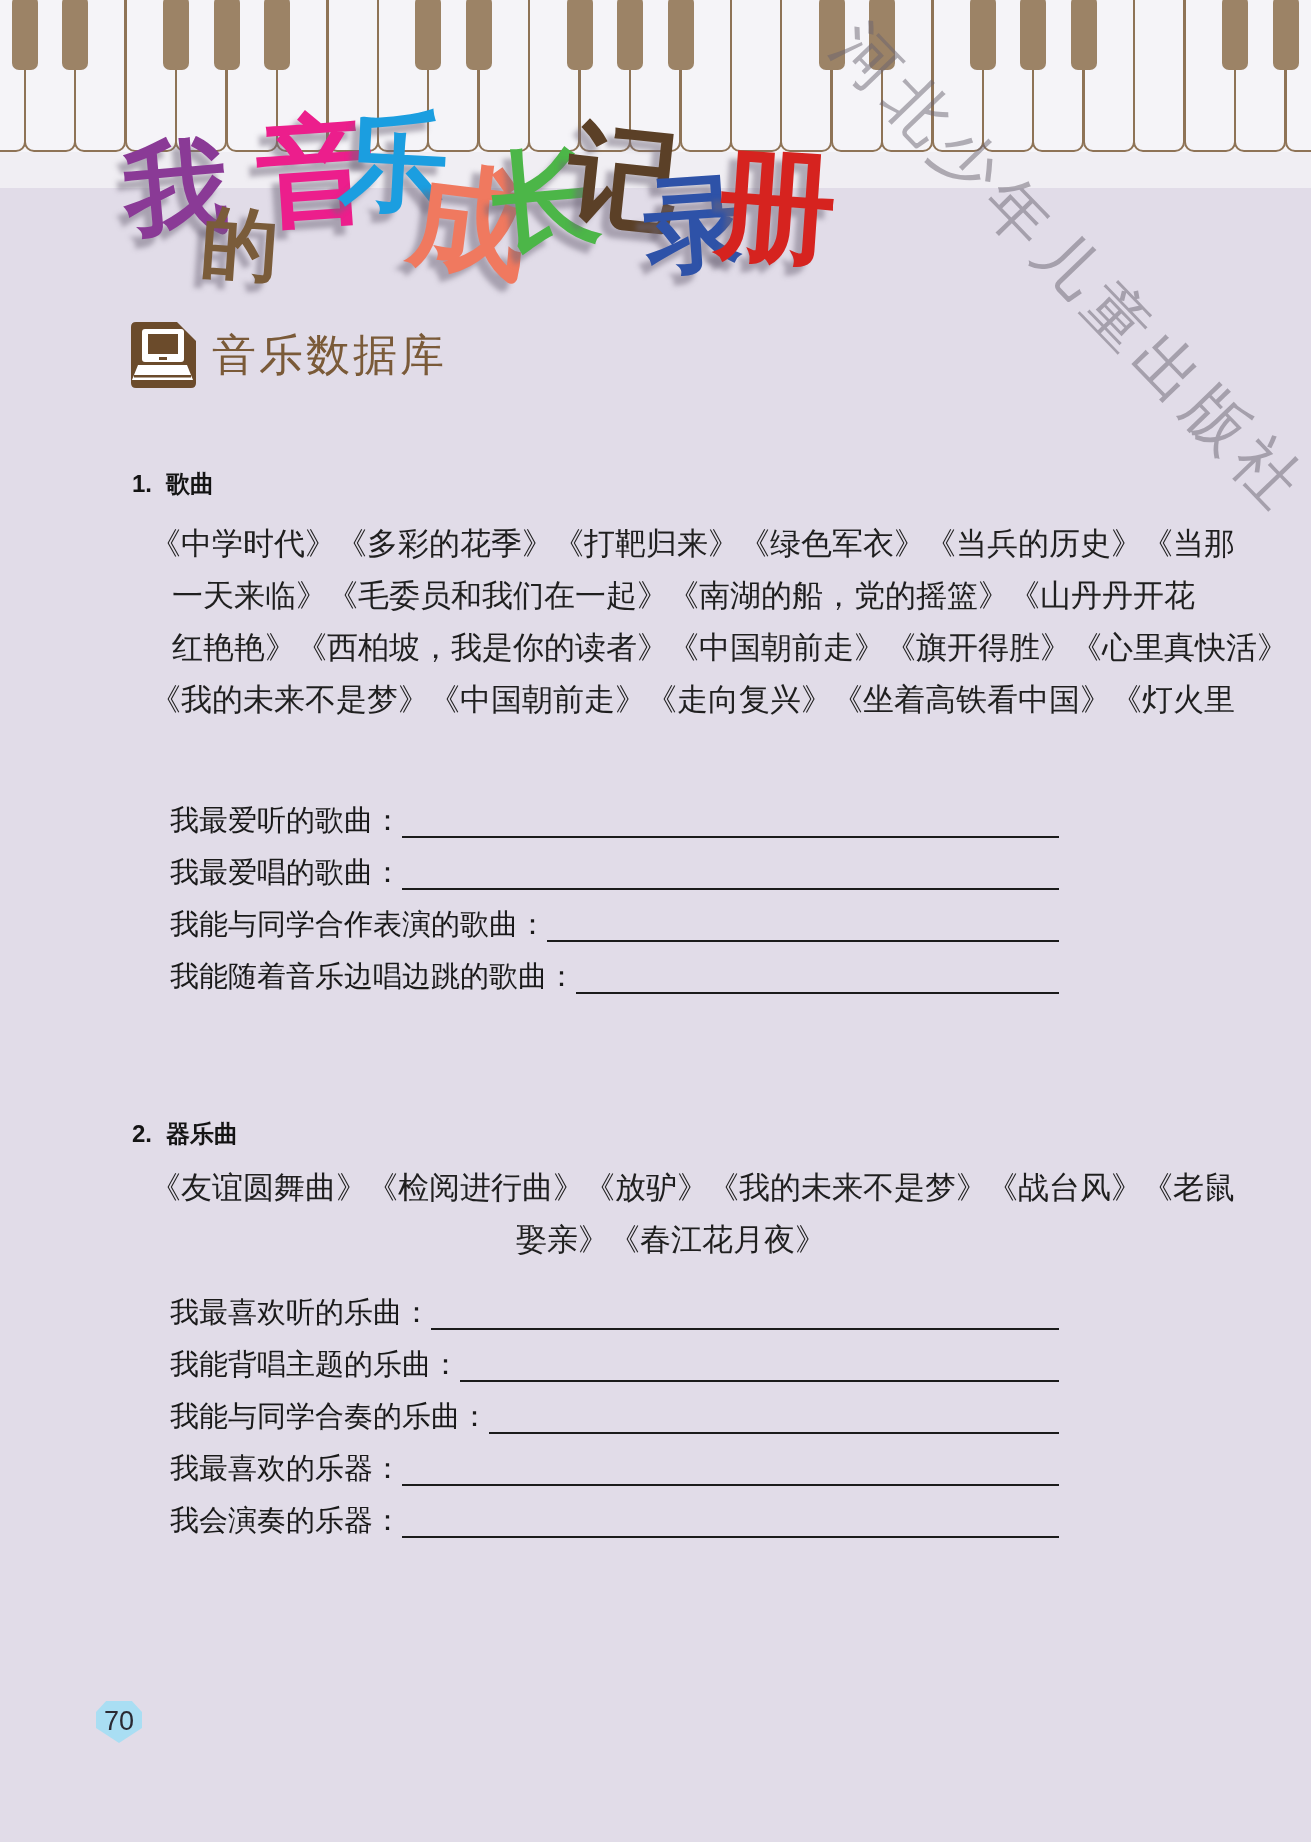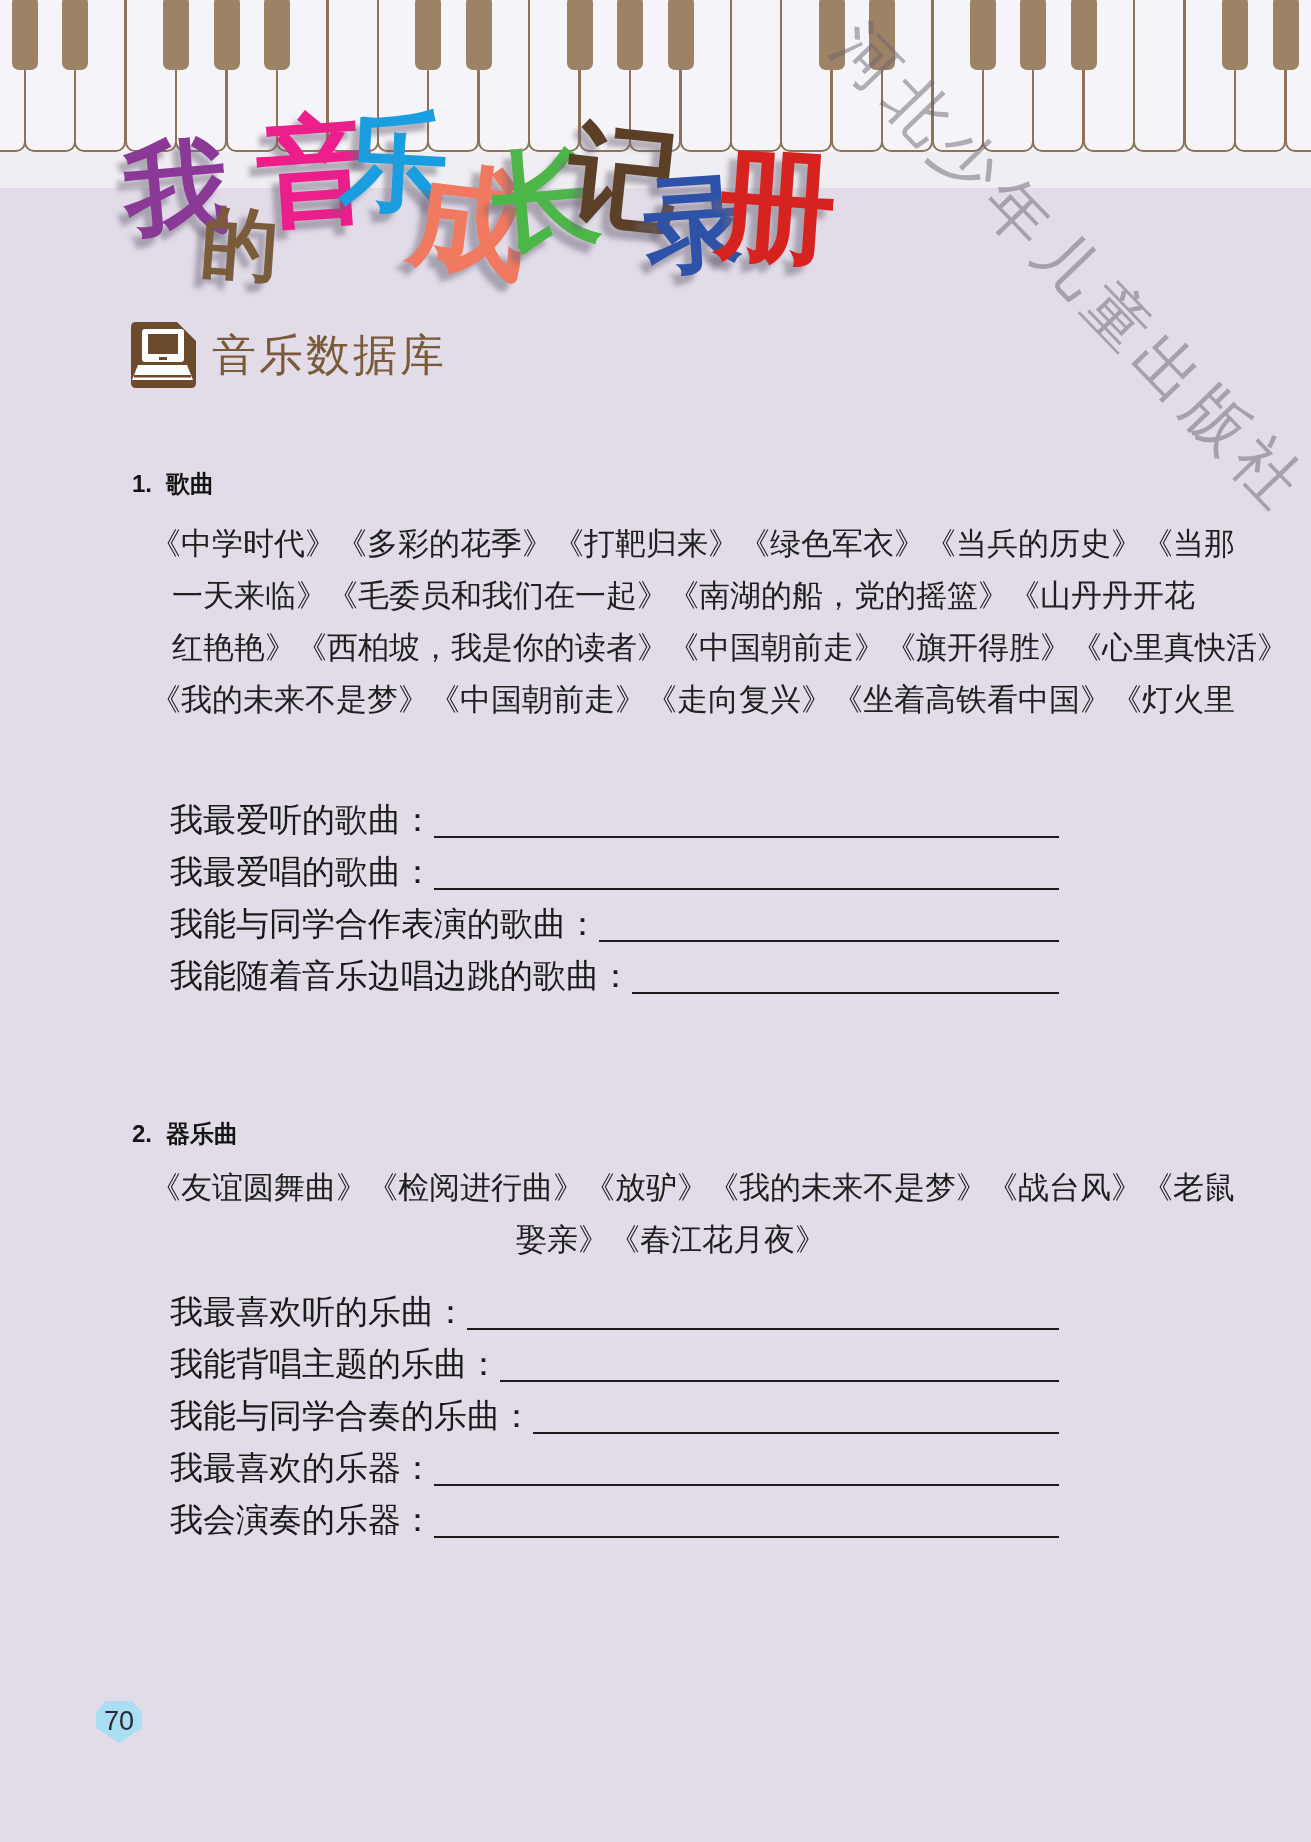--- a/index.html
+++ b/index.html
@@ -35,21 +35,21 @@
             font-size:44px;letter-spacing:3px;color:#7a5a38;}
   
   .sec-head{position:absolute;left:132px;font-family:"Liberation Sans","DejaVu Sans",sans-serif;
             font-weight:bold;font-size:24px;color:#141414;}
   .sec-head .num{margin-right:14px;}
   .para{position:absolute;left:150px;width:1020px;font-size:31px;line-height:52px;color:#1f1f1f;}
   .para .pline{height:52px;white-space:nowrap;}
   .para .pline.indent{padding-left:22px;text-align:center;}
   .fills{position:absolute;left:170px;width:889px;}
   .fill-row{display:flex;height:36px;margin-bottom:16px;}
-  .fill-row .label{font-size:33px;line-height:36px;color:#1a1a1a;white-space:nowrap;}
+  .fill-row .label{font-size:29px;line-height:36px;color:#1a1a1a;white-space:nowrap;}
   .fill-row .blank{flex:1;border-bottom:2px solid #1b1b1b;}
   
   .badge{position:absolute;left:96px;top:1701px;width:46px;height:42px;background:#a9def3;
          clip-path:polygon(22% 0,78% 0,100% 26%,100% 64%,50% 100%,0 64%,0 26%);
          font-family:"Liberation Sans","DejaVu Sans",sans-serif;font-size:27px;color:#2a2a33;
          text-align:center;line-height:40px;}
   .pos-sec1-head{top:468px;}
   .pos-sec1-para{top:518px;}
   .pos-sec1-fills{top:802px;}
   .pos-sec2-head{top:1118px;}

